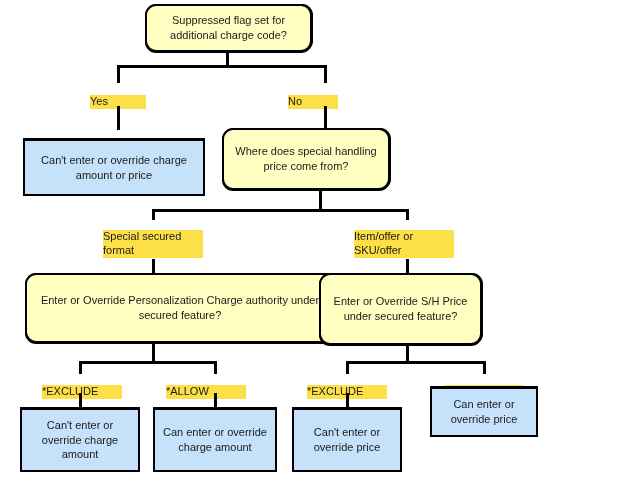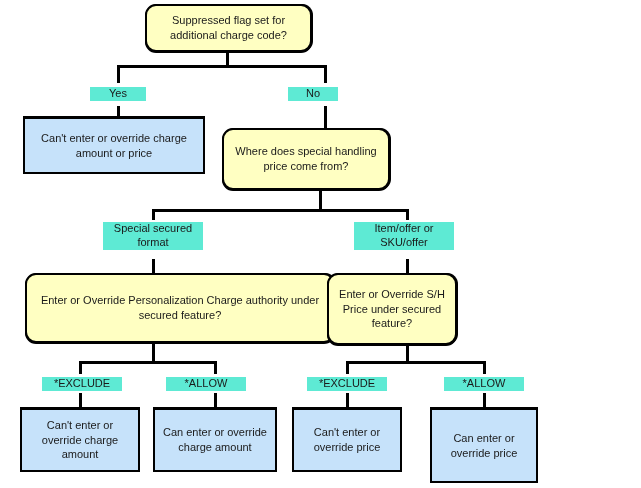--- a/index.html
+++ b/index.html
@@ -14,22 +14,23 @@
     border:2px solid #000;box-sizing:border-box;padding:2px 6px;
   }
   .decision{
     background:#ffffc2;border-radius:11px;
     box-shadow:0 1px 0 #000, 1px 0 0 #000;
   }
   .outcome{
     background:#c6e2fa;border-top-width:3px;
   }
   .edge-label{
-    position:absolute;font-size:11px;line-height:1.25;text-align:center;
-    background:#5eead4;
+    position:absolute;font-size:11px;line-height:1.25;
+    background:#fde047;
+    margin-top:8px;
   }
   .vline,.hline{position:absolute;background:#000;}
   .vline{width:3px;}
   .hline{height:3px;}
 </style>
 </head>
 <body>
 
 <div id="canvas">
 
@@ -39,38 +40,38 @@
   <div class="hline" style="left:117px;top:65px;width:210px"></div>
   <div class="vline" style="left:117px;top:65px;height:18px"></div>
   <div class="vline" style="left:324px;top:65px;height:18px"></div>
 
   <div class="edge-label" style="left:90px;top:87px;width:56px">Yes</div>
   <div class="edge-label" style="left:288px;top:87px;width:50px">No</div>
 
   <div class="vline" style="left:117px;top:106px;height:24px"></div>
   <div class="vline" style="left:324px;top:106px;height:22px"></div>
 
-  <div class="node outcome" style="left:23px;top:116px;width:182px;height:58px">Can't enter or override charge amount or price</div>
+  <div class="node outcome" style="left:23px;top:138px;width:182px;height:58px">Can't enter or override charge amount or price</div>
 
   <div class="node decision" style="left:222px;top:128px;width:168px;height:62px">Where does special handling price come from?</div>
 
   <div class="vline" style="left:319px;top:190px;height:22px"></div>
   <div class="hline" style="left:152px;top:209px;width:257px"></div>
   <div class="vline" style="left:152px;top:209px;height:11px"></div>
   <div class="vline" style="left:406px;top:209px;height:11px"></div>
 
   <div class="edge-label" style="left:103px;top:222px;width:100px">Special secured format</div>
   <div class="edge-label" style="left:354px;top:222px;width:100px">Item/offer or SKU/offer</div>
 
   <div class="vline" style="left:152px;top:259px;height:14px"></div>
   <div class="vline" style="left:406px;top:259px;height:14px"></div>
 
   <div class="node decision" style="left:25px;top:273px;width:310px;height:70px">Enter or Override Personalization Charge authority under secured feature?</div>
 
-  <div class="node decision" style="left:327px;top:273px;width:130px;height:72px">Enter or Override S/H Price under secured feature?</div>
+  <div class="node decision" style="left:319px;top:273px;width:163px;height:72px">Enter or Override S/H Price under secured feature?</div>
 
   <div class="vline" style="left:152px;top:343px;height:20px"></div>
   <div class="hline" style="left:79px;top:361px;width:138px"></div>
   <div class="vline" style="left:79px;top:361px;height:13px"></div>
   <div class="vline" style="left:214px;top:361px;height:13px"></div>
 
   <div class="edge-label" style="left:42px;top:377px;width:80px">*EXCLUDE</div>
   <div class="edge-label" style="left:166px;top:377px;width:80px">*ALLOW</div>
 
   <div class="vline" style="left:79px;top:393px;height:14px"></div>
@@ -86,15 +87,15 @@
 
   <div class="vline" style="left:346px;top:393px;height:14px"></div>
   <div class="vline" style="left:483px;top:393px;height:14px"></div>
 
   <div class="node outcome" style="left:20px;top:407px;width:120px;height:65px">Can't enter or override charge amount</div>
 
   <div class="node outcome" style="left:153px;top:407px;width:124px;height:65px">Can enter or override charge amount</div>
 
   <div class="node outcome" style="left:292px;top:407px;width:110px;height:65px">Can't enter or override price</div>
 
-  <div class="node outcome" style="left:430px;top:407px;width:108px;height:76px">Can enter or override price</div>
+  <div class="node outcome" style="left:430px;top:386px;width:108px;height:51px">Can enter or override price</div>
 
 </div>
 
 </body></html>

